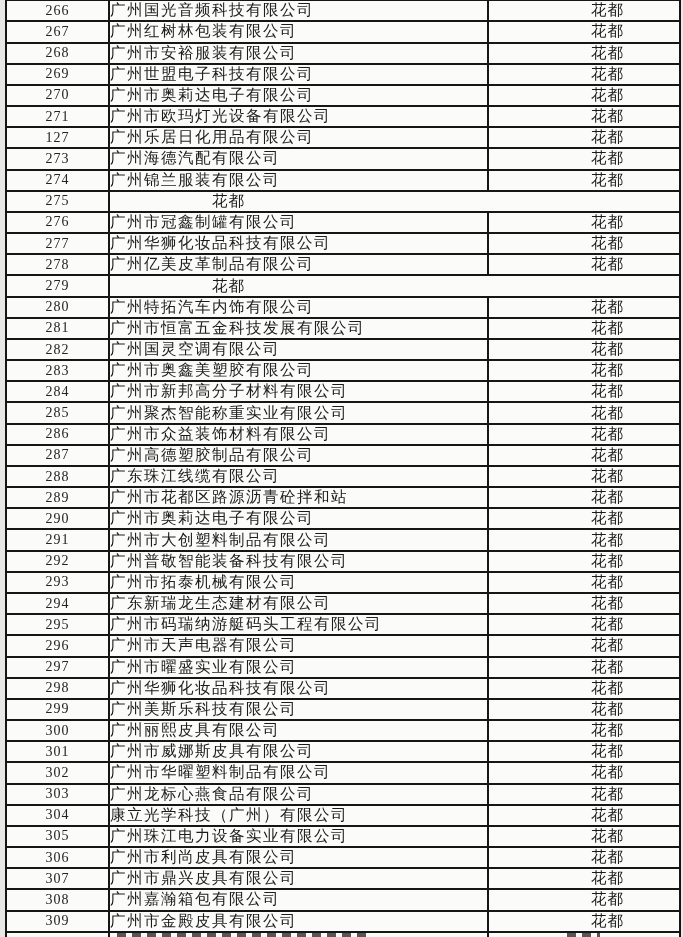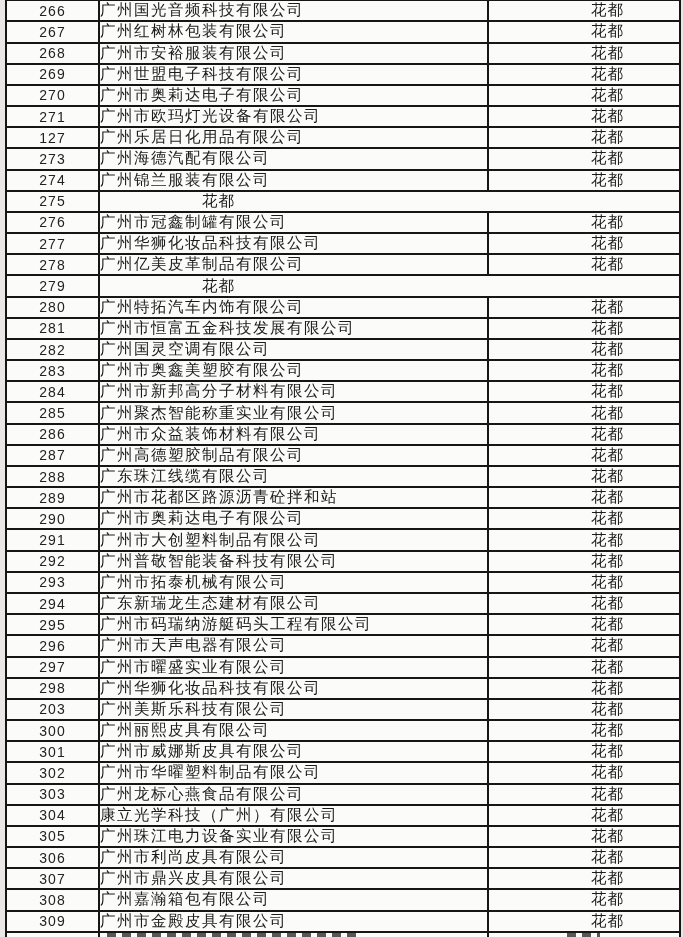--- a/index.html
+++ b/index.html
@@ -35,24 +35,24 @@
   }
   .cell {
     height: 100%;
     box-sizing: border-box;
     display: flex;
     align-items: center;
     position: relative;
     overflow: hidden;
   }
   .cell.num {
-    width: 93px;
+    width: 103px;
     border-right: 2px solid #161616;
     justify-content: center;
-    font-family: Liberation Sans, sans-serif;
+    font-family: Liberation Serif, serif;
     font-size: 14px;
     letter-spacing: 1px;
     color: #222;
     text-align: right;
   }
   .cell.name {
     flex: 1;
     border-right: 2px solid #161616;
     font-size: 15.5px;
     letter-spacing: 1.5px;
@@ -287,21 +287,21 @@
     <div class="cell region">花都</div>
   </div>
 
   <div class="row">
     <div class="cell num">298</div>
     <div class="cell name">广州华狮化妆品科技有限公司</div>
     <div class="cell region">花都</div>
   </div>
 
   <div class="row">
-    <div class="cell num">203</div>
+    <div class="cell num">299</div>
     <div class="cell name">广州美斯乐科技有限公司</div>
     <div class="cell region">花都</div>
   </div>
 
   <div class="row">
     <div class="cell num">300</div>
     <div class="cell name">广州丽熙皮具有限公司</div>
     <div class="cell region">花都</div>
   </div>
 

